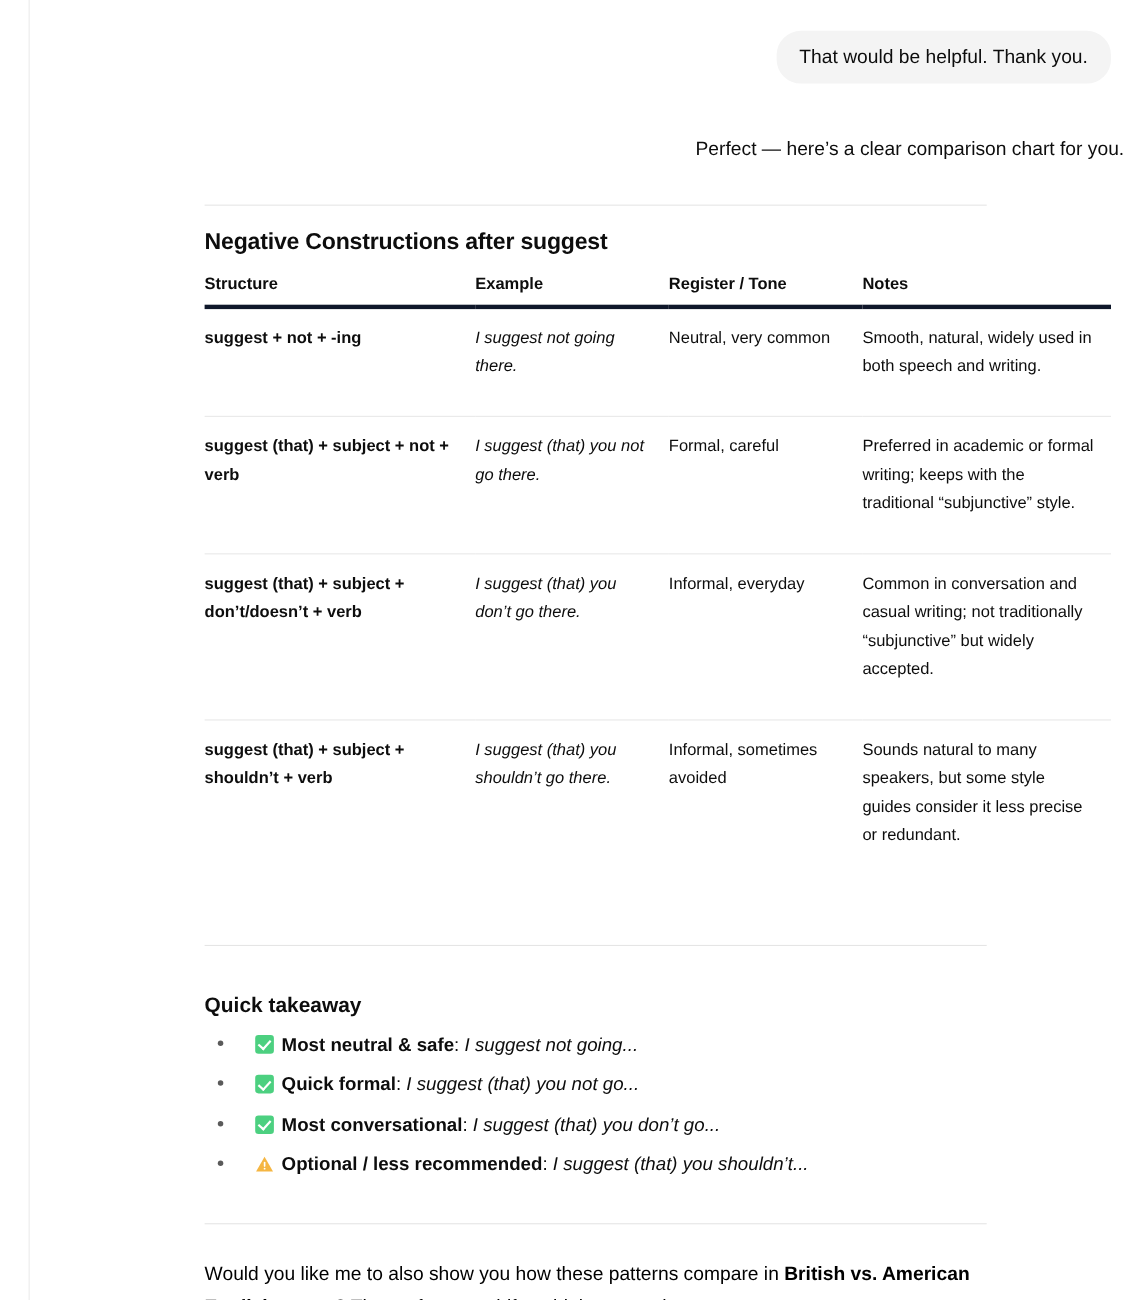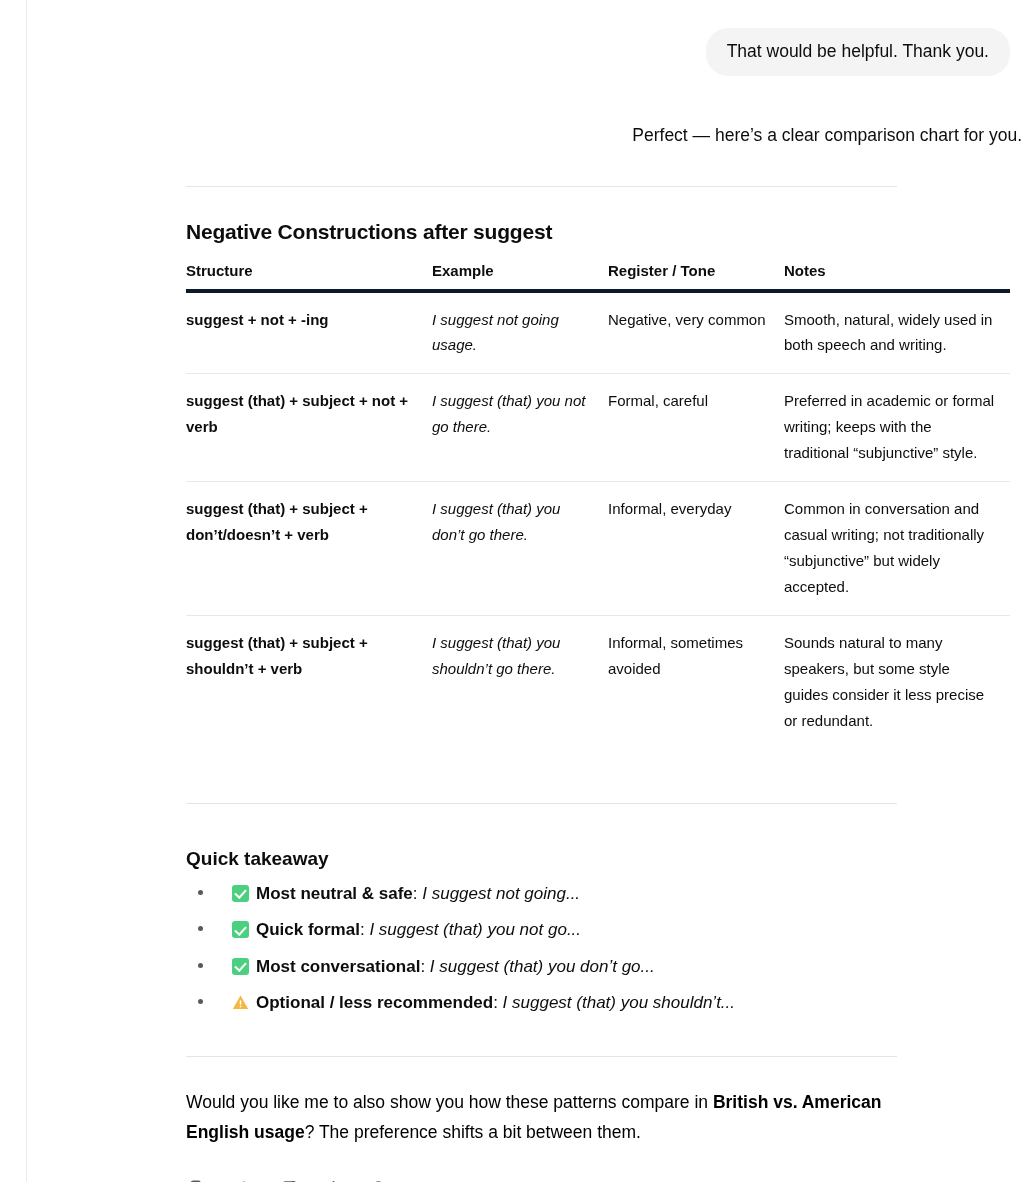--- a/index.html
+++ b/index.html
@@ -53,21 +53,21 @@
     border: none;
     border-top: 1px solid #e5e5e5;
     margin: 36px 0 0 0;
     width: 711px;
   }
 
   h2.section-title {
     font-size: 21px;
     font-weight: bold;
     letter-spacing: -0.2px;
-    margin: 33px 0 0 0;
+    margin: 21px 0 0 0;
     color: #0d0d0d;
   }
 
   
   table.cmp {
     border-collapse: collapse;
     width: 824px;
     margin-top: 18px;
     table-layout: fixed;
   }
@@ -77,21 +77,21 @@
     font-weight: bold;
     color: #0d0d0d;
     padding: 0 14px 10px 0;
     border-bottom: 4px solid #0f172a;
     vertical-align: bottom;
   }
   table.cmp td {
     font-size: 15px;
     line-height: 1.73;
     color: #0d0d0d;
-    padding: 14px 14px 15px 0;
+    padding: 14px 14px 32px 0;
     border-bottom: 1px solid #e8e8e8;
     vertical-align: top;
   }
   table.cmp tbody tr:last-child td { border-bottom: none; }
   .col-structure { width: 246px; }
   .col-example   { width: 176px; }
   .col-register  { width: 176px; }
   .col-notes     { width: 226px; }
   td.c-structure { font-weight: bold; }
   td.c-example   { font-style: italic; }
@@ -203,22 +203,22 @@
           <tr>
             <th>Structure</th>
             <th>Example</th>
             <th>Register / Tone</th>
             <th>Notes</th>
           </tr>
         </thead>
         <tbody>
           <tr>
             <td class="c-structure">suggest + not + -ing</td>
-            <td class="c-example">I suggest not going usage.</td>
-            <td class="c-register">Negative, very common</td>
+            <td class="c-example">I suggest not going there.</td>
+            <td class="c-register">Neutral, very common</td>
             <td class="c-notes">Smooth, natural, widely used in both speech and writing.</td>
           </tr>
           <tr>
             <td class="c-structure">suggest (that) + subject + not + verb</td>
             <td class="c-example">I suggest (that) you not go there.</td>
             <td class="c-register">Formal, careful</td>
             <td class="c-notes">Preferred in academic or formal writing; keeps with the traditional “subjunctive” style.</td>
           </tr>
           <tr>
             <td class="c-structure">suggest (that) + subject + don’t/doesn’t + verb</td>

